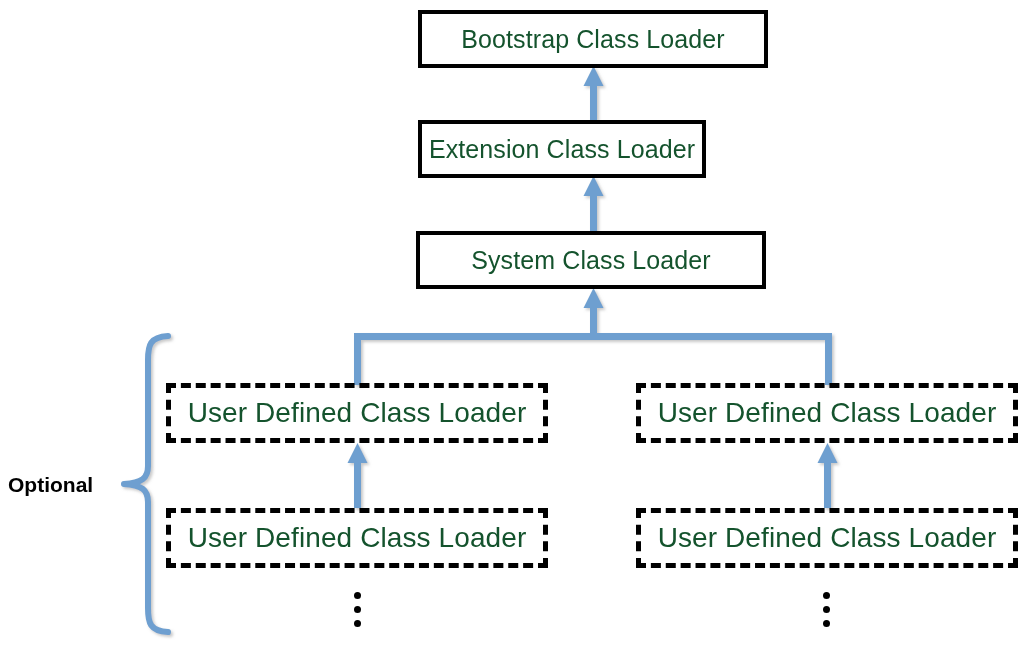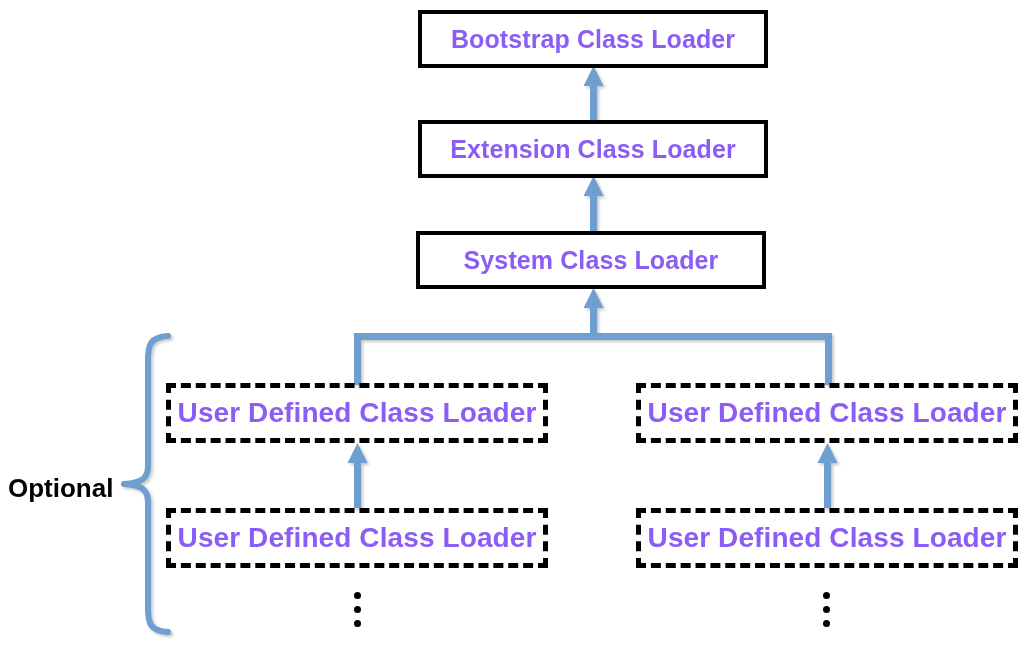--- a/index.html
+++ b/index.html
@@ -38,32 +38,32 @@
     z-index: 2;
   }
   .node-solid {
     border: 4px solid #000000;
   }
   .node-dashed {
     border: 5px dashed #000000;
     background: transparent;
   }
   .node-label {
-    font-weight: bold;
-    color: #8b5cf6;
+    font-weight: normal;
+    color: #14532d;
     letter-spacing: 0.1px;
     white-space: nowrap;
     line-height: 1;
   }
   .node-solid .node-label { font-size: 25px; }
   .node-dashed .node-label { font-size: 28px; }
 
   .optional-label {
     position: absolute;
-    font-size: 26px;
+    font-size: 21px;
     font-weight: bold;
     color: #000000;
     white-space: nowrap;
     z-index: 3;
   }
 
   .ellipsis {
     position: absolute;
     width: 7px;
     z-index: 2;
@@ -129,21 +129,21 @@
                L 148,608 C 148,623 150,631 168,632" fill="none" stroke="#6E9FD0" stroke-width="6" stroke-linecap="round" stroke-linejoin="round"></path>
     </g>
   </svg>
 
   <div class="optional-label" style="left:8px; top:473px;">Optional</div>
 
   <div class="node node-solid" style="left:418px; top:10px; width:350px; height:58px;">
     <span class="node-label">Bootstrap Class Loader</span>
   </div>
 
-  <div class="node node-solid" style="left:418px; top:120px; width:350px; height:58px;">
+  <div class="node node-solid" style="left:418px; top:120px; width:288px; height:58px;">
     <span class="node-label">Extension Class Loader</span>
   </div>
 
   <div class="node node-solid" style="left:416px; top:231px; width:350px; height:58px;">
     <span class="node-label">System Class Loader</span>
   </div>
 
   <div class="node node-dashed" style="left:166px; top:383px; width:382px; height:60px;">
     <span class="node-label">User Defined Class Loader</span>
   </div>

